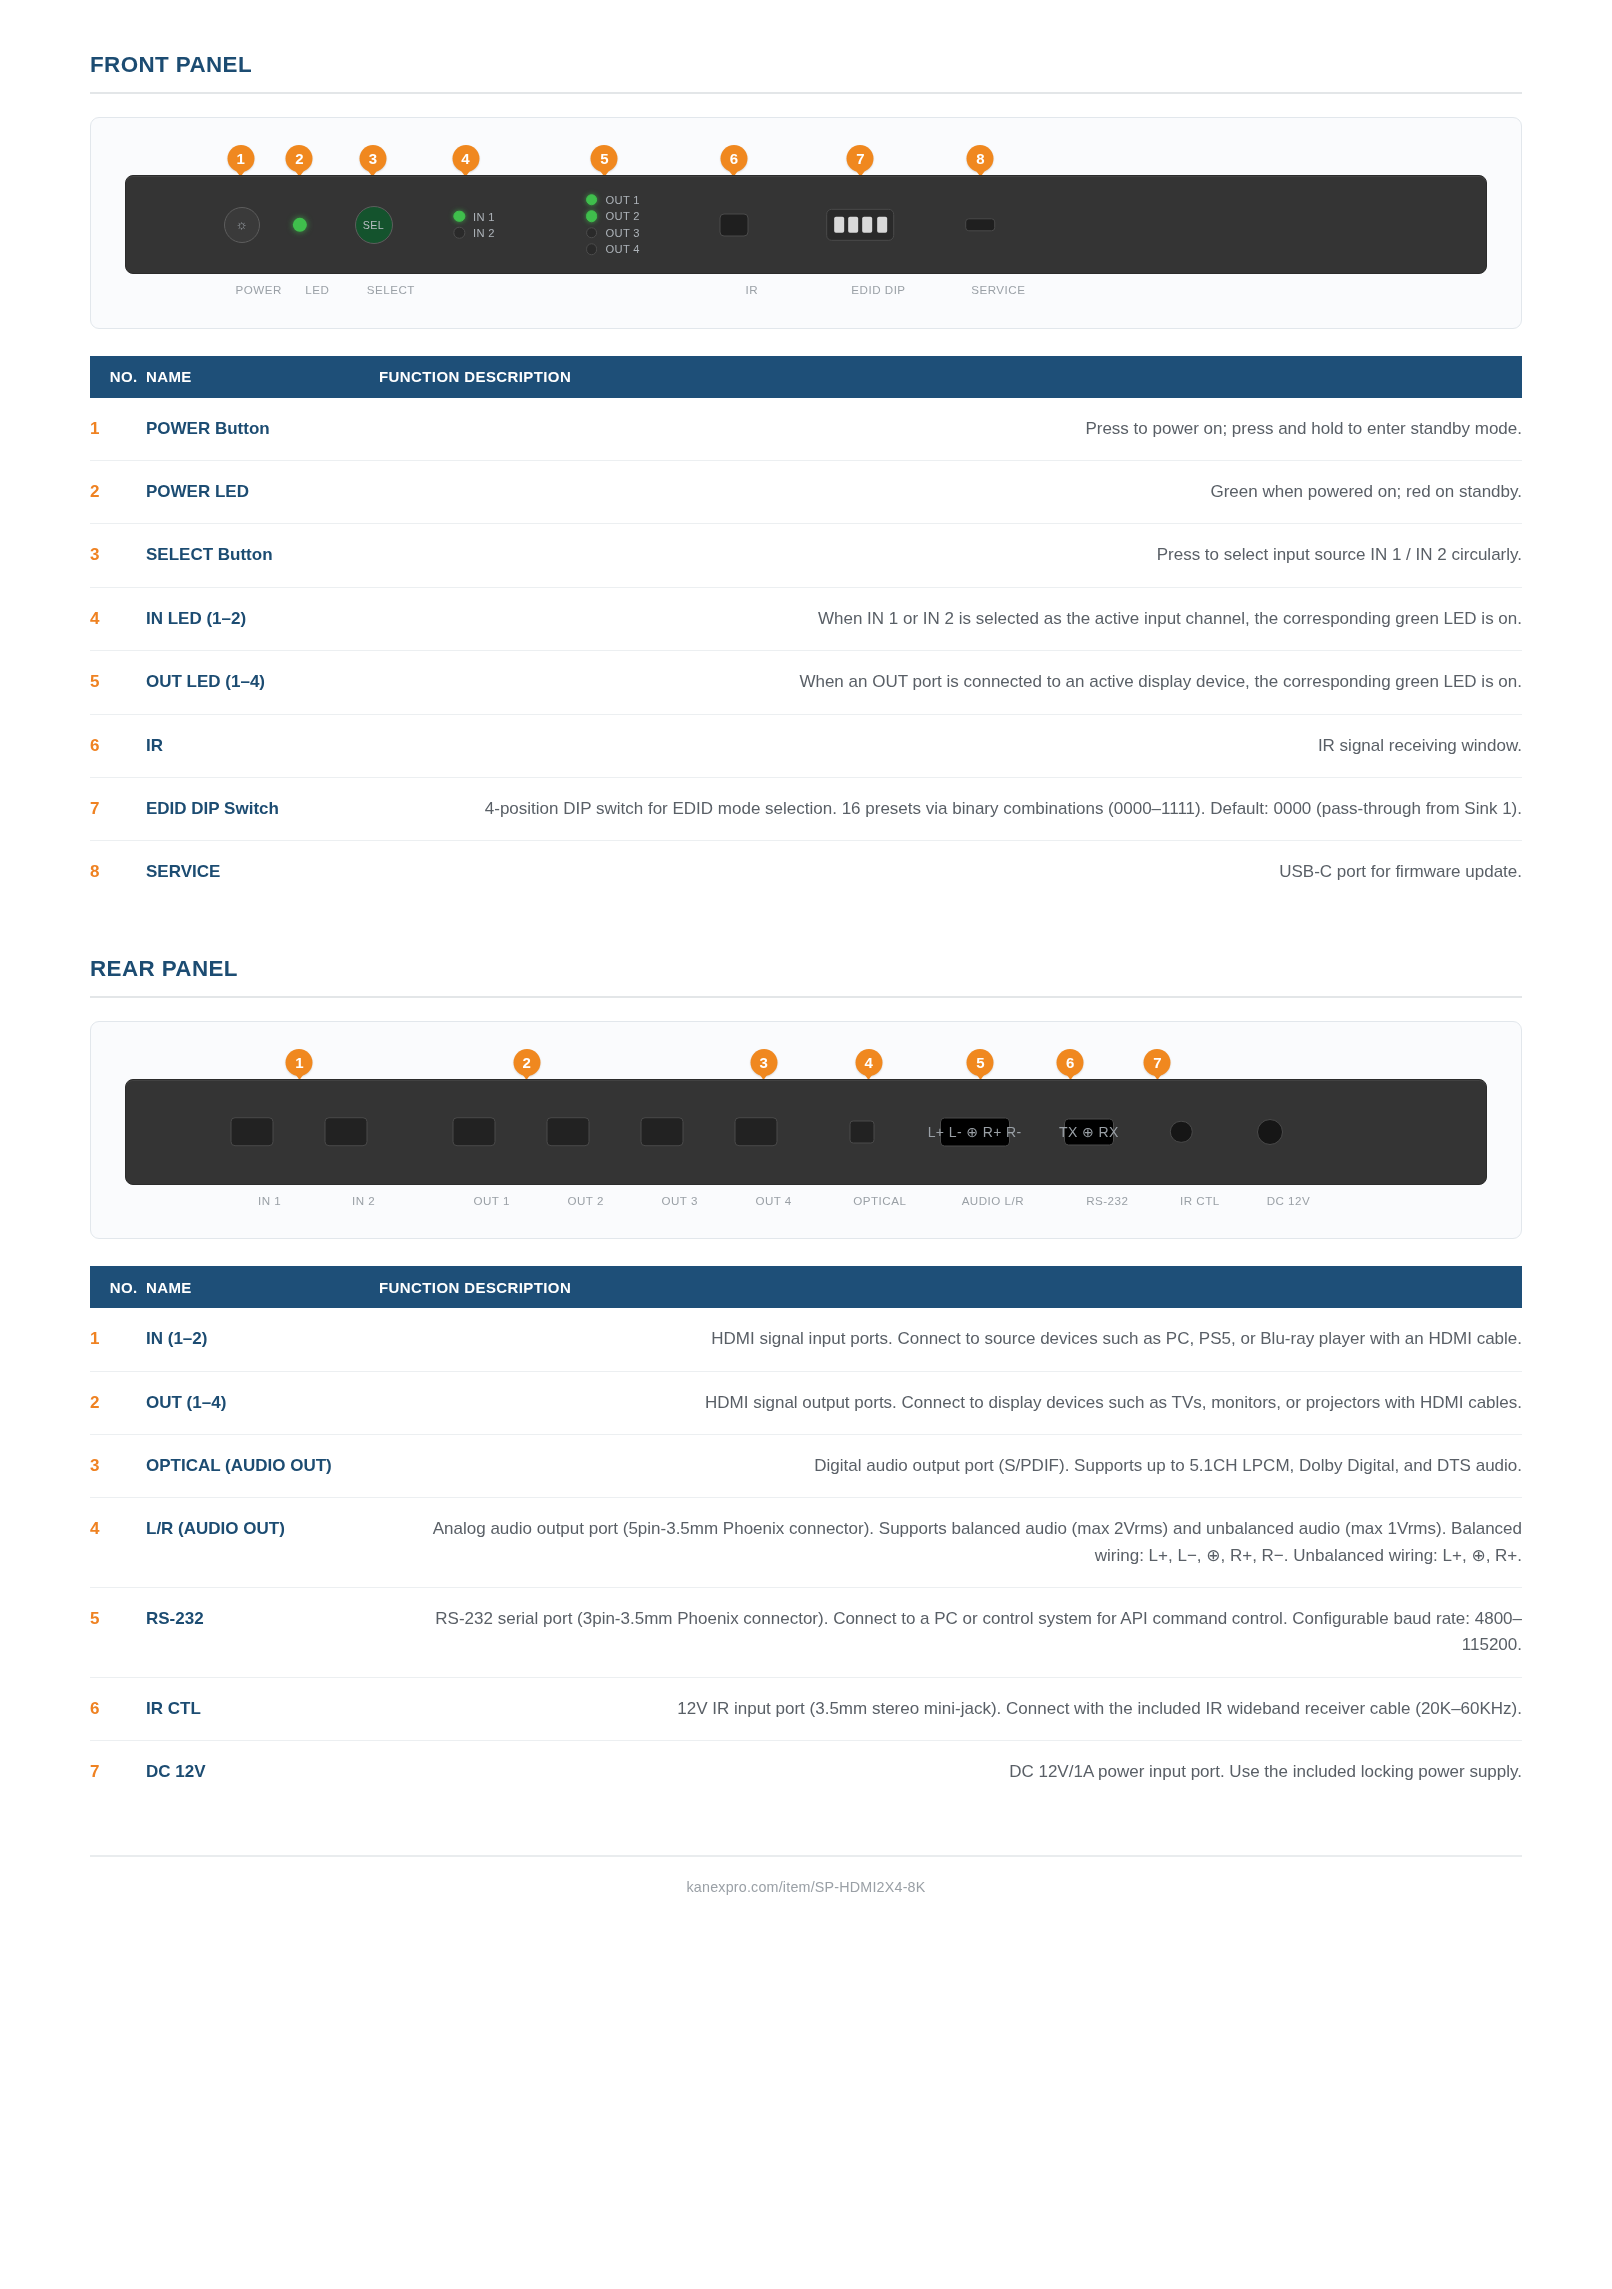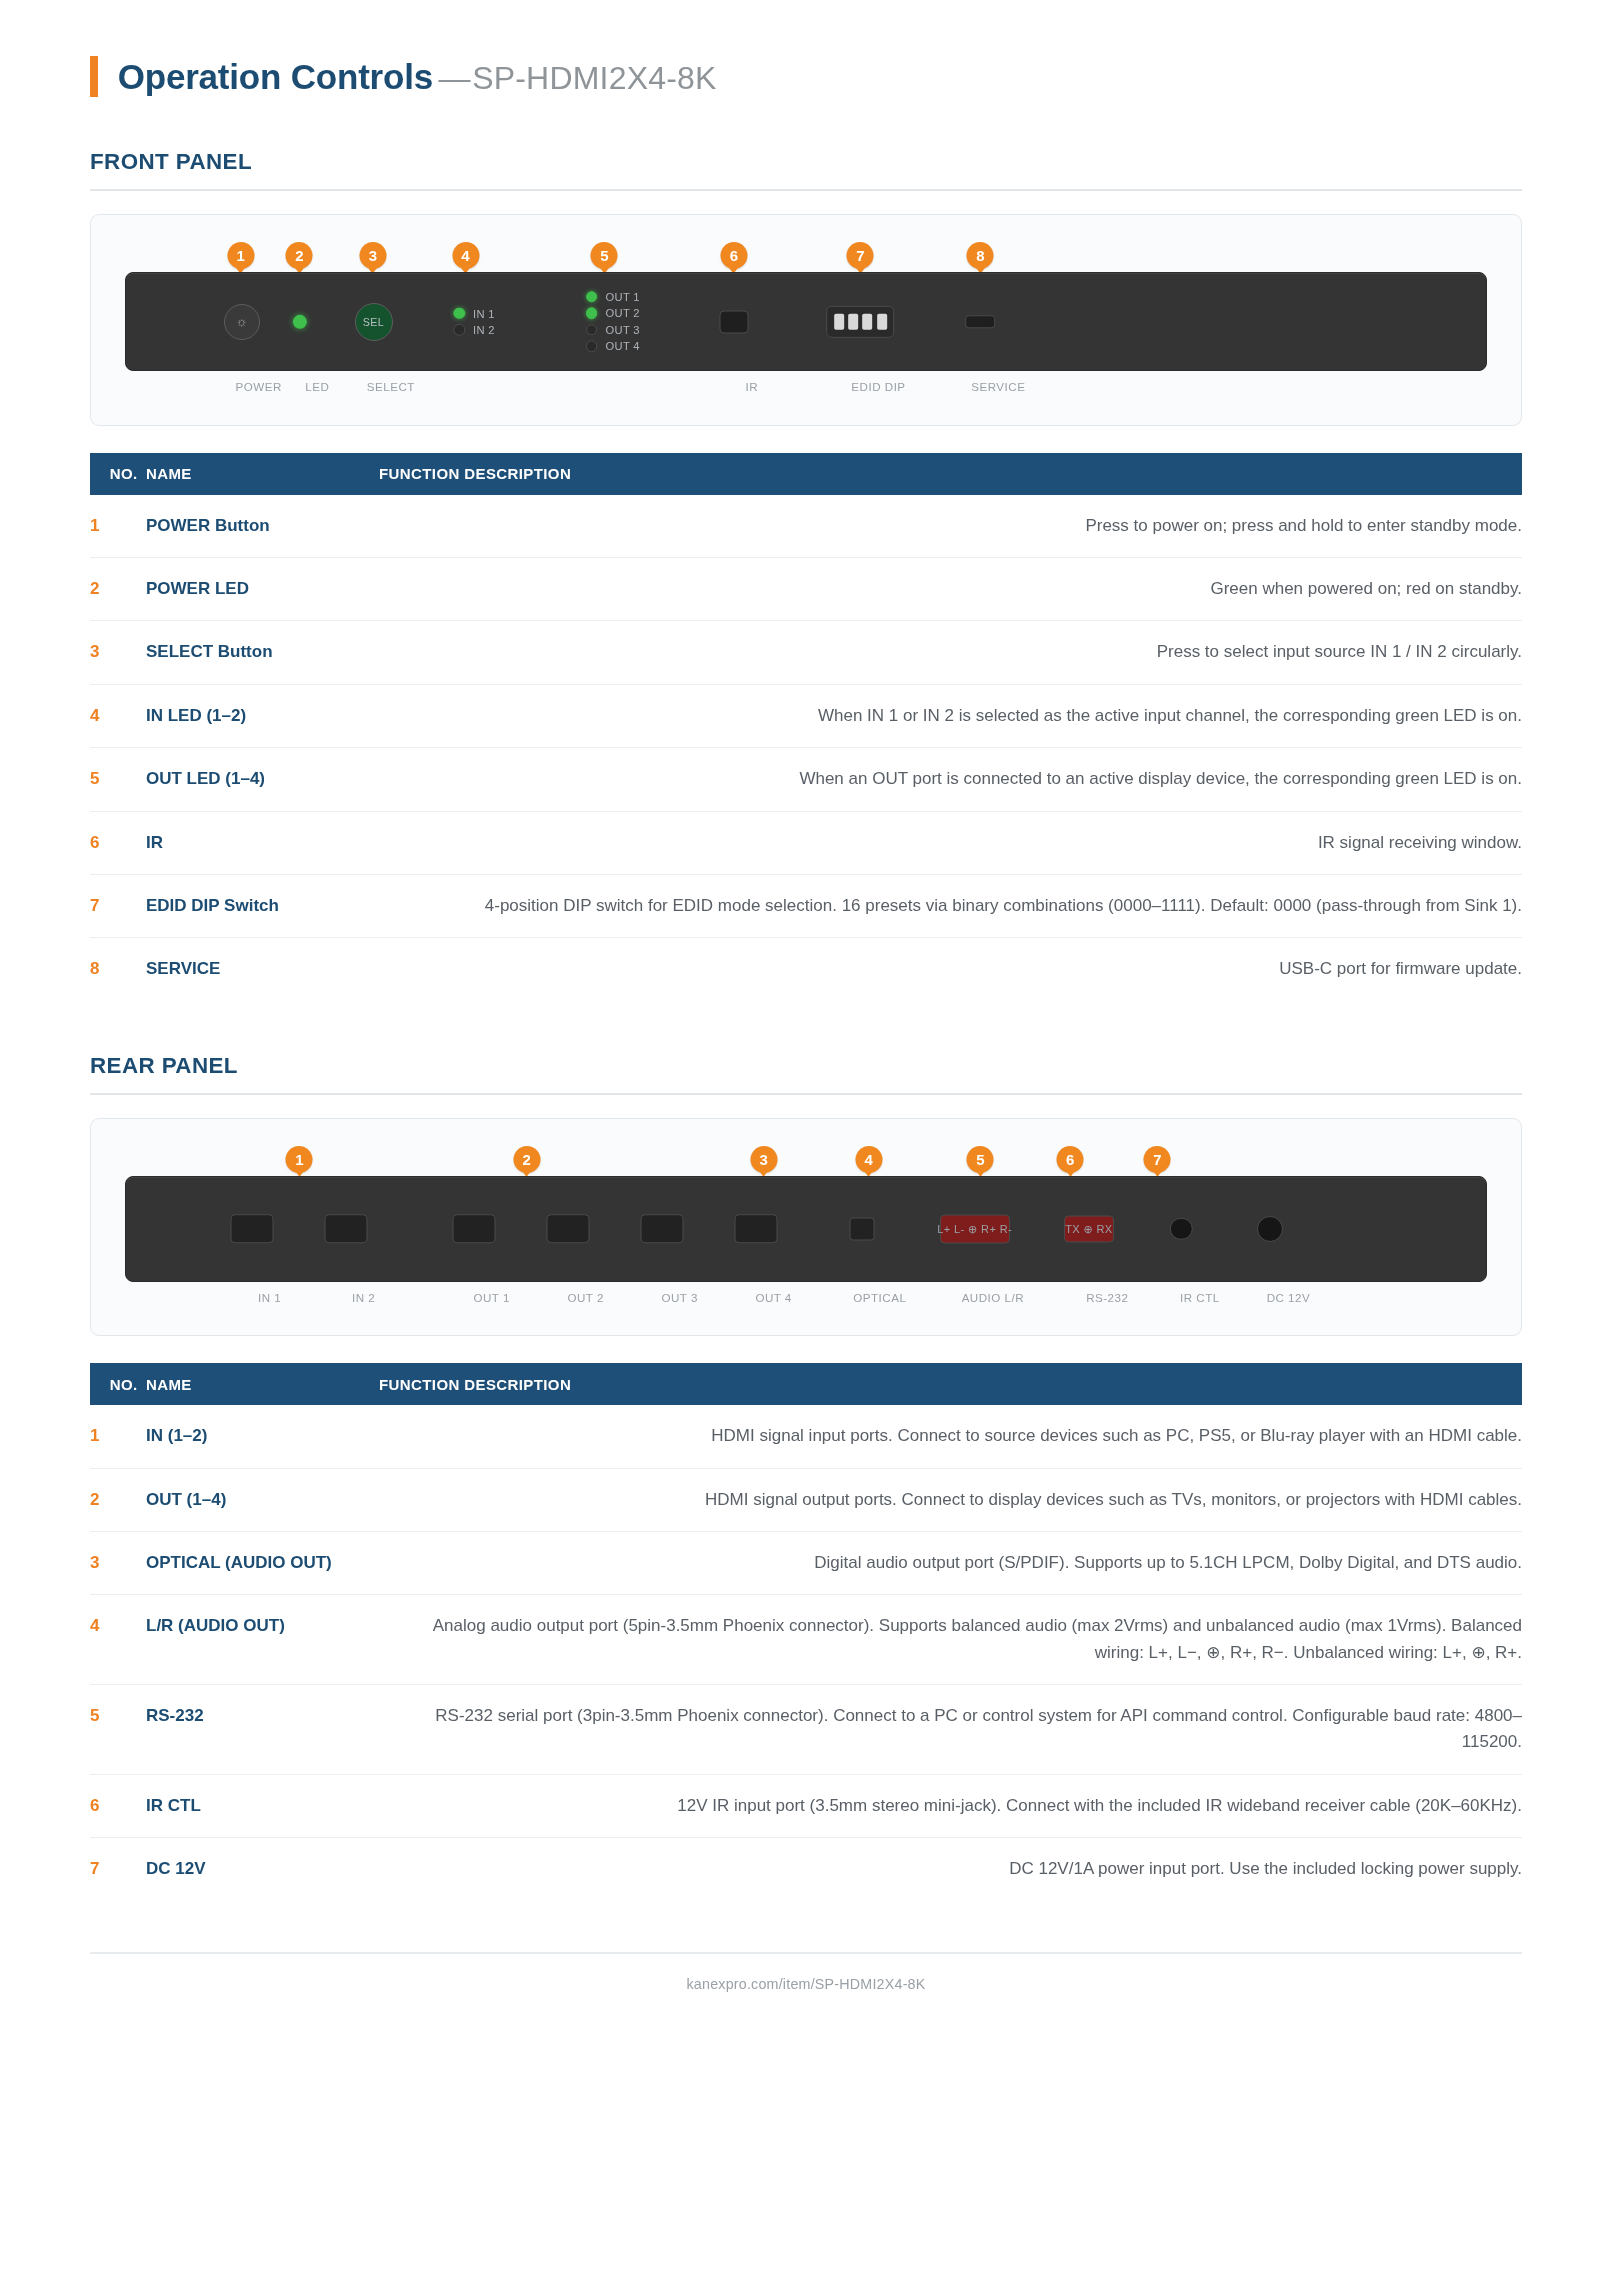--- a/index.html
+++ b/index.html
@@ -177,25 +177,25 @@
     border: 0.9px solid #4a4a4a;
     border-radius: 4.5px;
   }
   .opt-port {
     width: 25px; height: 23px;
     background: #222222;
     border: 0.9px solid #4a4a4a;
     border-radius: 3.6px;
   }
   .phx-port {
-    background: #7f1d1d;
+    background: #000000;
     border: 0.9px solid #4a4a4a;
     border-radius: 4.5px;
     color: #9aa0a6;
-    font-size: 11px;
+    font-size: 14px;
     letter-spacing: 0.4px;
     display: flex; align-items: center; justify-content: center;
     white-space: nowrap;
   }
   .phx-5 { width: 70px; height: 29px; }
   .phx-3 { width: 50px; height: 27px; }
   .jack {
     width: 22.4px; height: 22.4px;
     border-radius: 50%;
     background: #161616;
@@ -252,26 +252,20 @@
     color: #9aa0a6;
     padding-top: 21.5px;
     letter-spacing: 0.2px;
   }
 </style>
 </head>
 <body>
 
 <div class="page">
 
-  <div class="title-row">
-    <div class="title-bar"></div>
-    <div>
-      <span class="title-main">Operation Controls</span><span class="title-sep">—</span><span class="title-model">SP-HDMI2X4-8K</span>
-    </div>
-  </div>
 
   <div class="sec-head">FRONT PANEL</div>
   <div class="sec-rule"></div>
 
   <div class="panel-card">
     <div class="panel-stage">
 
       <div class="callouts" id="fp-callouts">
           <div class="callout" style="left: 8.5%;">1</div>
           <div class="callout" style="left: 12.8%;">2</div>

